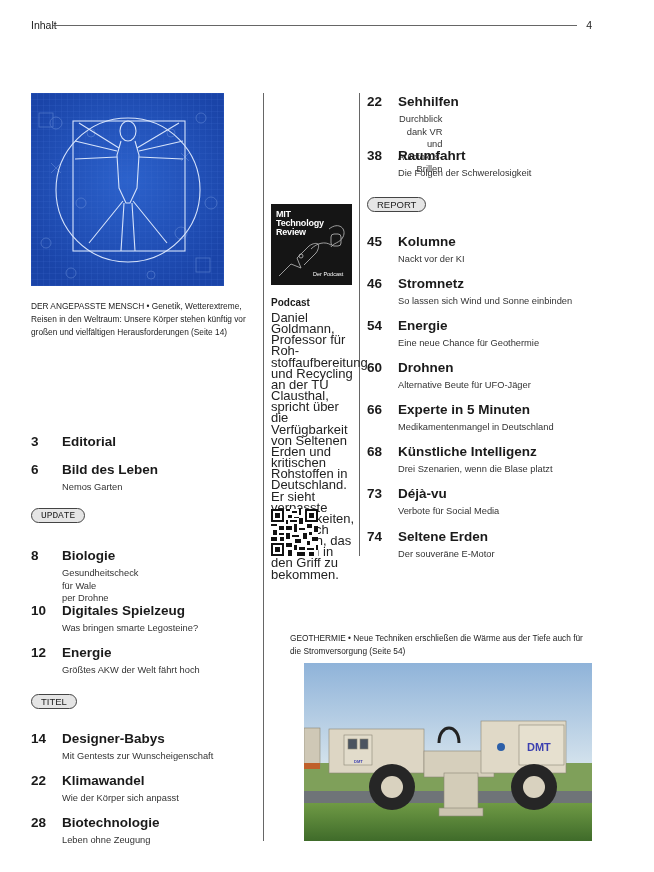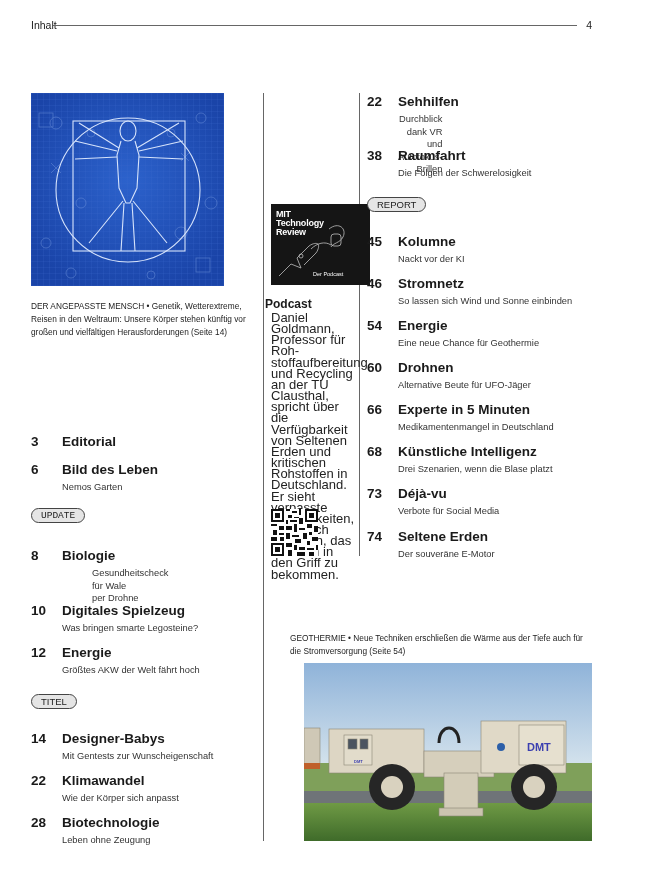--- a/index.html
+++ b/index.html
@@ -10,26 +10,26 @@
     .header-rule { position: absolute; left: 53px; right: 77px; top: 25px; height: 1px; background: #666; }
     .header-page { position: absolute; right: 62px; top: 19px; font-size: 10.5px; color: #222; }
 
     .vdiv { position: absolute; width: 1px; background: #666; }
     .vdiv-left { left: 263px; top: 93px; height: 748px; }
     .vdiv-right { left: 359px; top: 93px; height: 463px; }
 
     .cover-img { position: absolute; left: 31px; top: 93px; width: 193px; height: 193px; overflow: hidden; background: #1f4fb8; }
     .cover-caption { position: absolute; left: 31px; top: 300px; width: 215px; font-size: 8.3px; line-height: 13.1px; color: #222; }
 
-    .podcast-img { position: absolute; left: 271px; top: 204px; width: 99px; height: 81px; background: #151515; overflow: hidden; }
+    .podcast-img { position: absolute; left: 271px; top: 204px; width: 81px; height: 81px; background: #151515; overflow: hidden; }
     .podcast-img .brand { position: absolute; left: 5px; top: 6px; color: #fff; font-weight: bold; font-size: 9px; line-height: 9px; letter-spacing: -0.2px; }
     .podcast-img .sub { position: absolute; left: 42px; top: 67px; color: #fff; font-size: 5.5px; }
     .podcast-img svg { position: absolute; left: 0; top: 0; }
 
-    .podcast-title { position: absolute; left: 265px; top: 297px; font-size: 12px; font-weight: bold; color: #1a1a1a; }
+    .podcast-title { position: absolute; left: 271px; top: 297px; font-size: 10px; font-weight: bold; color: #1a1a1a; }
     .podcast-body { position: absolute; left: 271px; top: 312px; width: 84px; font-size: 13px; line-height: 11.15px; color: #222; }
 
     .qr { position: absolute; left: 271px; top: 509px; width: 47px; height: 47px; }
 
     .toc-entry { position: absolute; }
     .toc-num { position: absolute; left: 0; top: 0; font-size: 13.5px; font-weight: bold; color: #1a1a1a; }
     .toc-title { position: absolute; left: 31px; top: 0; font-size: 13.5px; font-weight: bold; color: #1a1a1a; white-space: nowrap; }
     .toc-sub { position: absolute; left: 31px; top: 19px; font-size: 9.3px; line-height: 12.5px; color: #333; white-space: nowrap; }
 
     .pill { position: absolute; height: 15px; padding: 0 9px; border: 1px solid #444; border-radius: 8px; font-size: 9.5px; line-height: 13px; color: #222; background: #e5e5e5; }
@@ -182,21 +182,21 @@
     <span class="toc-num">6</span>
     <span class="toc-title">Bild des Leben</span>
     <span class="toc-sub">Nemos Garten</span>
   </div>
 
   <div class="pill" style="left:31px; top:508px;font-family:Liberation Mono, monospace;">UPDATE</div>
 
   <div class="toc-entry" style="left:31px; top:548px;">
     <span class="toc-num">8</span>
     <span class="toc-title">Biologie</span>
-    <span class="toc-sub" style="white-space: pre-line; margin-left: 30px;">Gesundheitscheck für Wale
+    <span class="toc-sub" style="white-space: pre-line;">Gesundheitscheck für Wale
 per Drohne</span>
   </div>
   <div class="toc-entry" style="left:31px; top:603px;">
     <span class="toc-num">10</span>
     <span class="toc-title">Digitales Spielzeug</span>
     <span class="toc-sub">Was bringen smarte Legosteine?</span>
   </div>
   <div class="toc-entry" style="left:31px; top:645px;">
     <span class="toc-num">12</span>
     <span class="toc-title">Energie</span>

